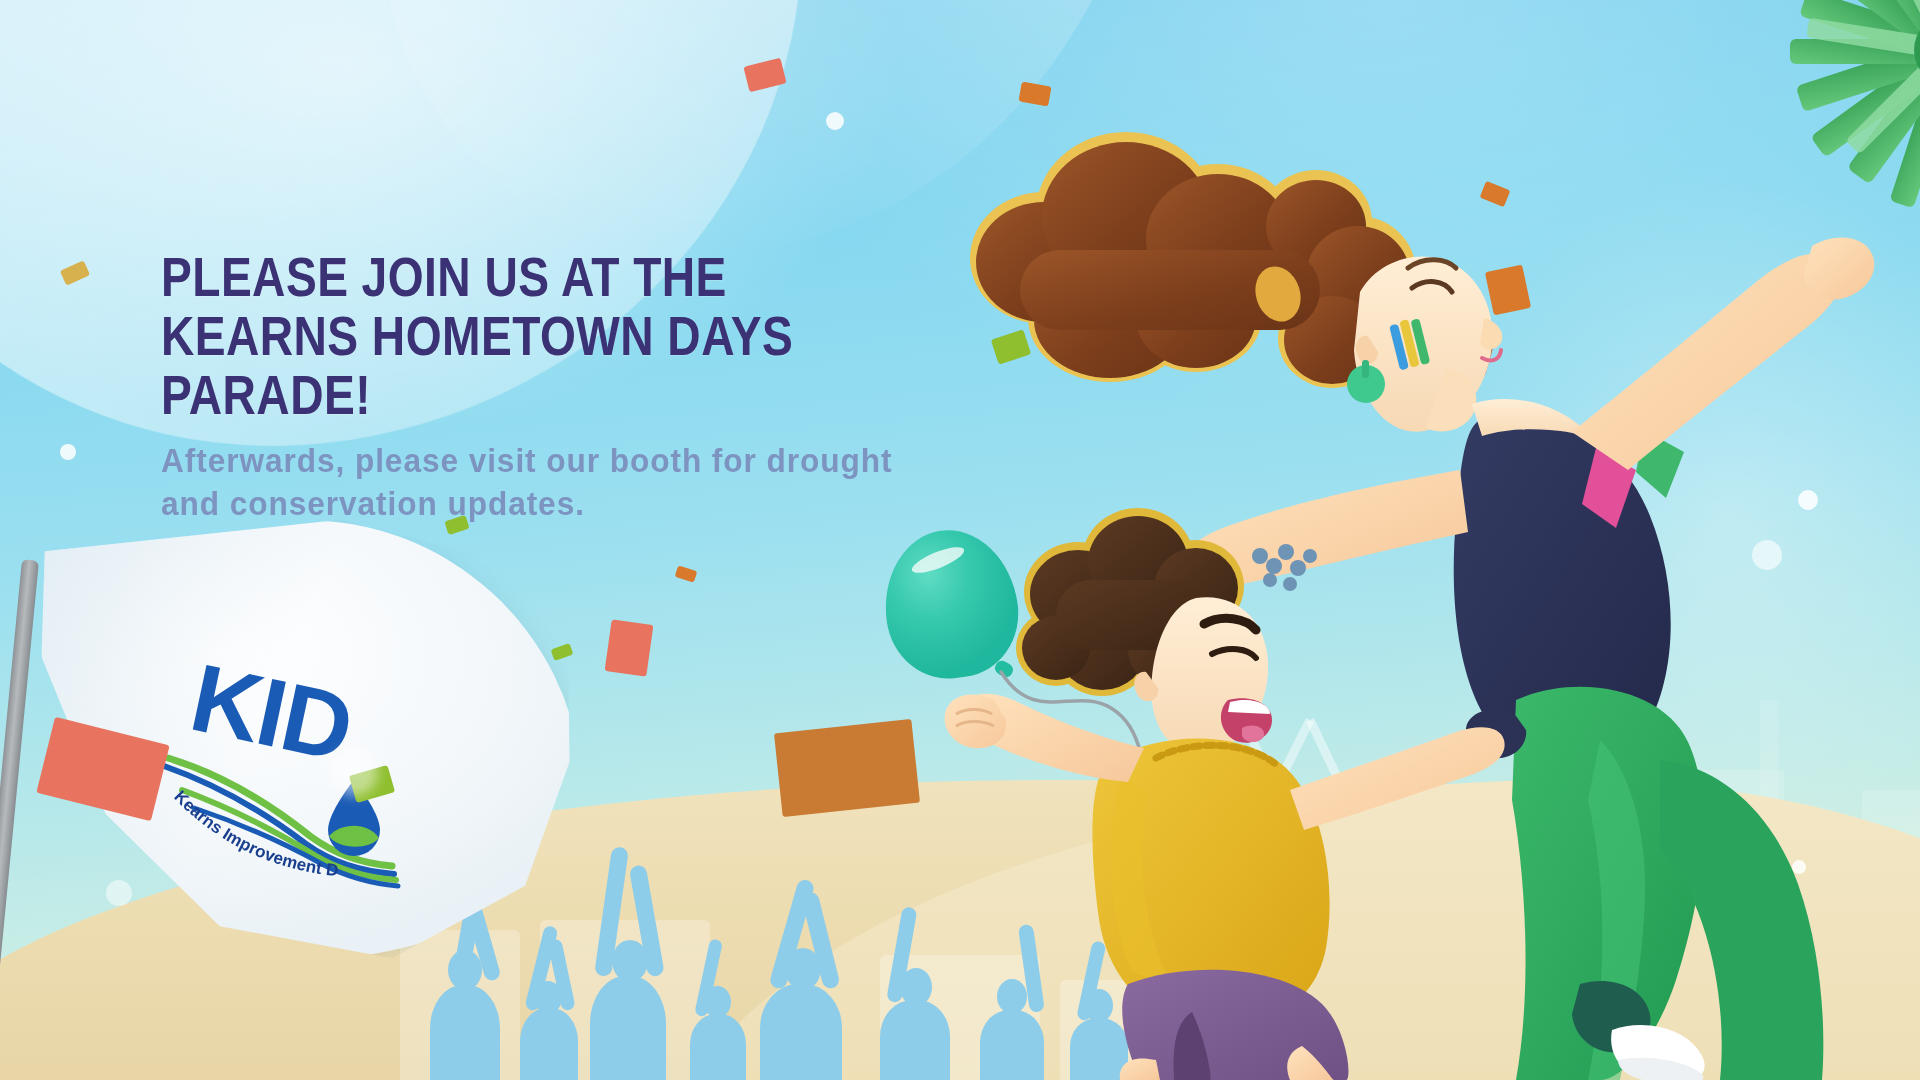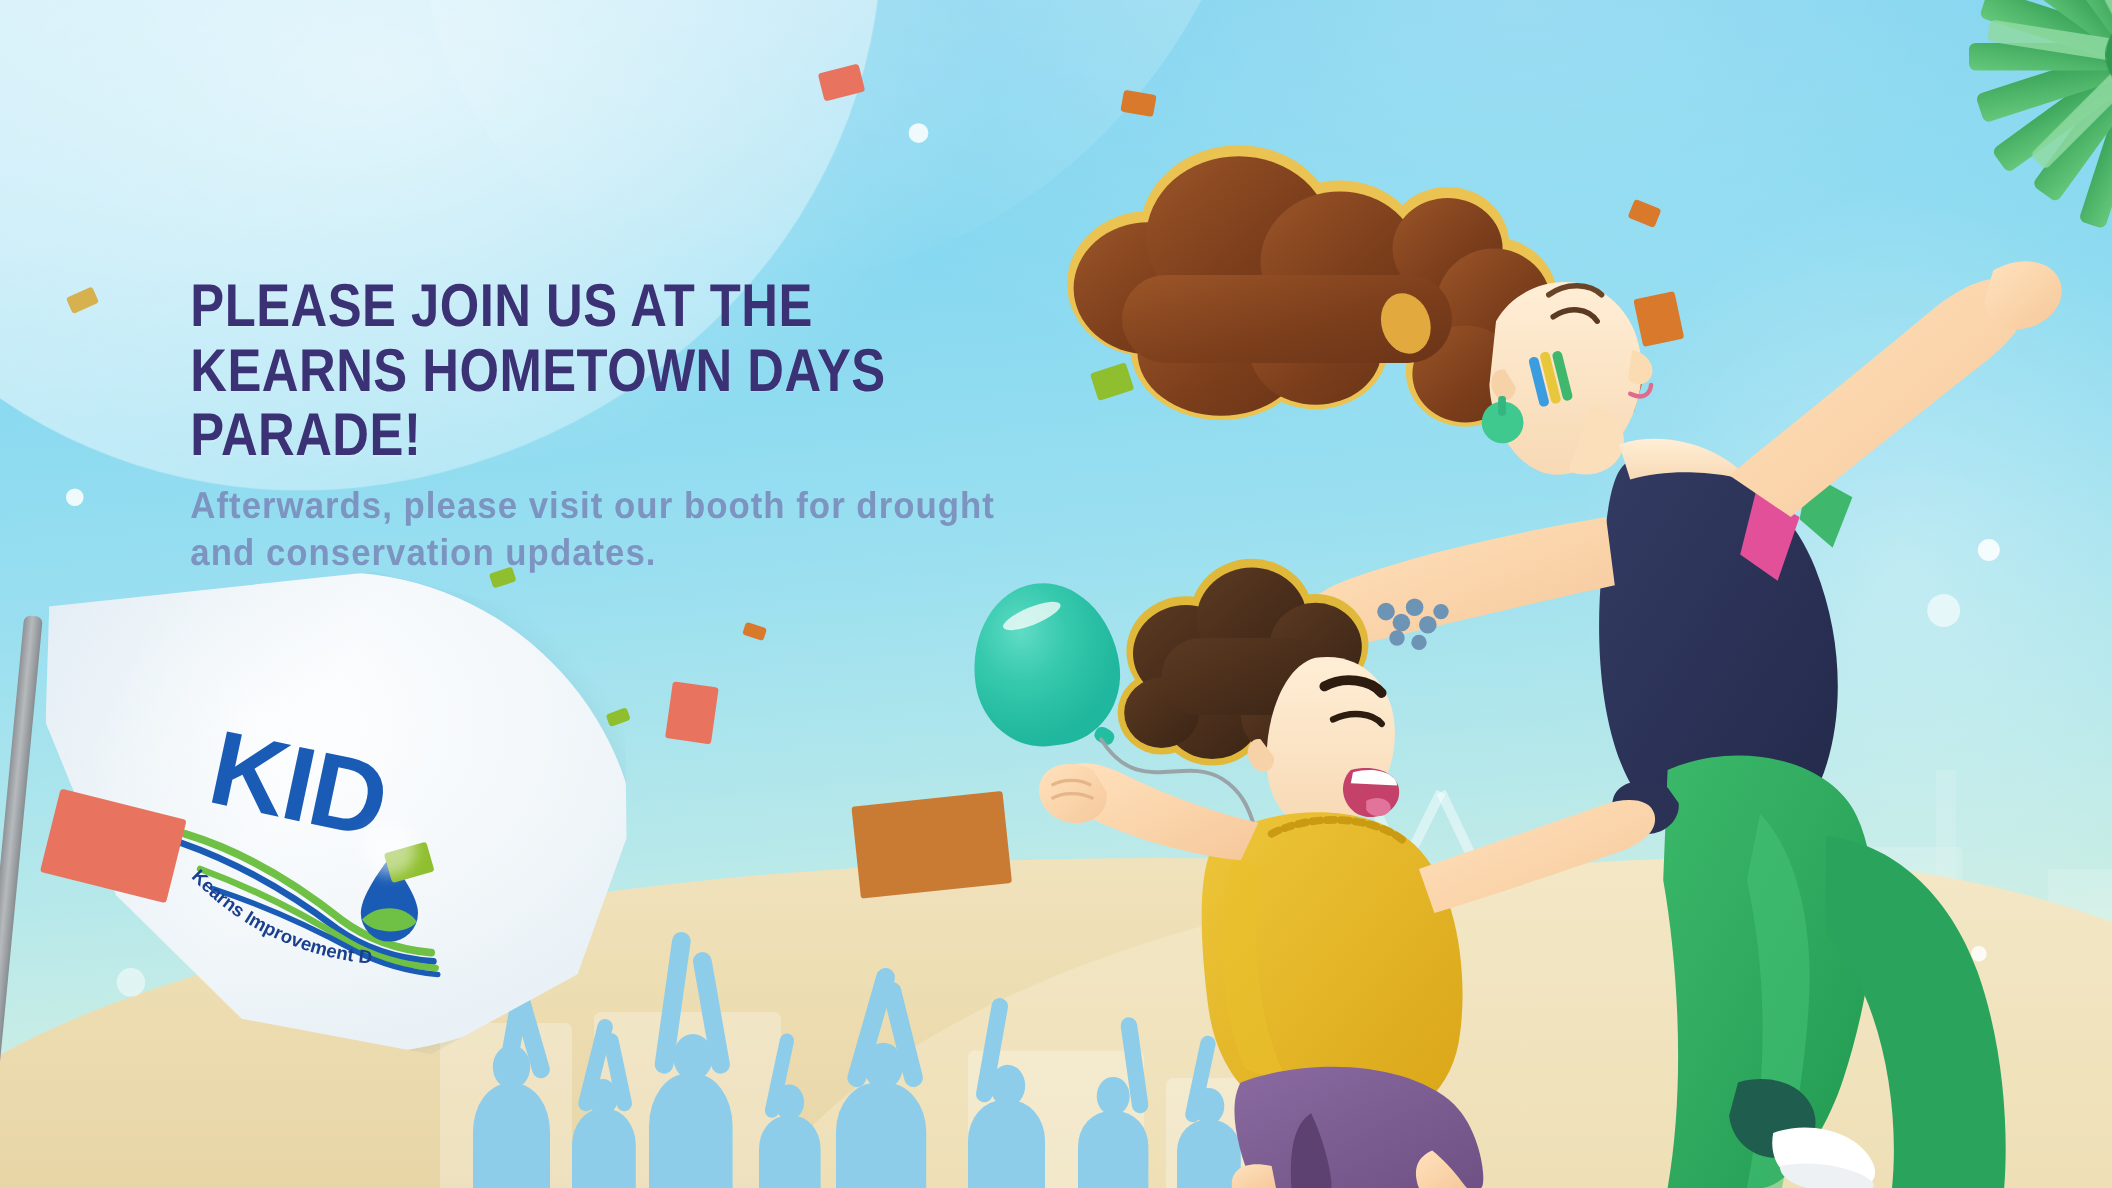--- a/index.html
+++ b/index.html
@@ -84,21 +84,21 @@
     position:absolute; left:48px; top:520px; width:530px; height:440px;
     background:linear-gradient(118deg, rgba(190,215,230,0.35) 0%, rgba(255,255,255,0) 42%);
     transform:rotate(-4deg) skewY(3deg);
     clip-path:polygon(2% 6%, 58% 0%, 100% 14%, 98% 56%, 88% 84%, 62% 100%, 30% 92%, 10% 66%, 0% 30%);
   }
 
   
   .logo { position:absolute; left:160px; top:630px; width:250px; height:250px; }
 
   
-  .copy { position:absolute; left:173px; top:248px; width:940px; }
+  .copy { position:absolute; left:161px; top:248px; width:940px; }
   .headline {
     color:#3b3275;
     font-family:"Liberation Sans", sans-serif;
     font-weight:bold;
     font-size:55px;
     line-height:1.07;
     letter-spacing:0.5px;
     transform:scaleX(0.84);
     transform-origin:left center;
     text-transform:uppercase;

